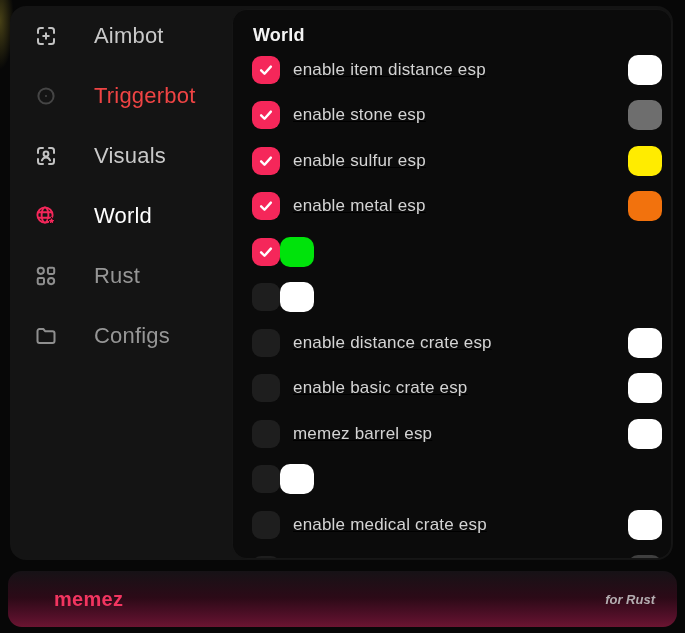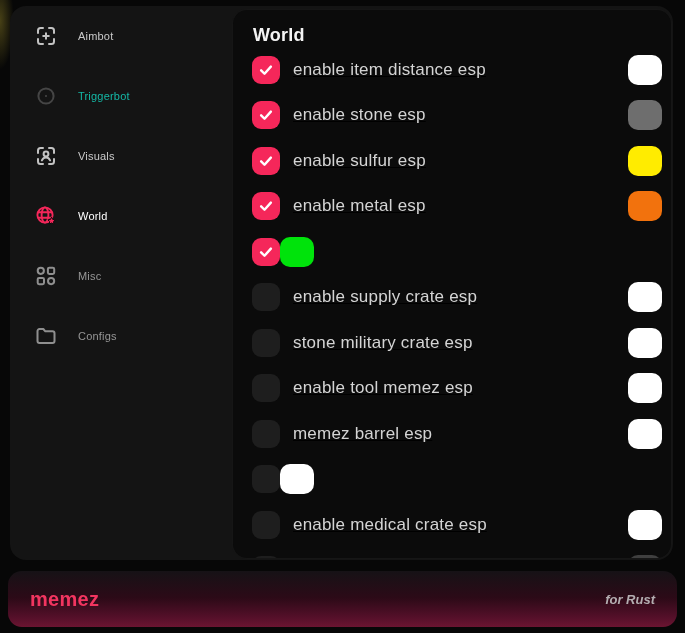--- a/index.html
+++ b/index.html
@@ -22,24 +22,24 @@
   
   .sidebar{position:absolute;left:0;top:0;width:223px;height:100%;}
   .side-item{
     height:60px;display:flex;align-items:center;cursor:pointer;
   }
   .side-item .icn{
     width:24px;height:24px;margin-left:24px;flex:0 0 24px;display:flex;
   }
   .side-item .icn svg{width:24px;height:24px;}
   .side-item .lbl{
-    margin-left:20px;font-size:11px;letter-spacing:.2px;
+    margin-left:36px;font-size:22px;letter-spacing:.2px;
   }
   .state-normal  .icn{color:#c2c2c2;} .state-normal  .lbl{color:#c9c9c9;}
-  .state-dimmed  .icn{color:#454545;} .state-dimmed  .lbl{color:#14b8a6;}
+  .state-dimmed  .icn{color:#454545;} .state-dimmed  .lbl{color:#ef4444;}
   .state-muted   .icn{color:#8f8f8f;} .state-muted   .lbl{color:#969696;}
   .state-active  .icn{color:#f5275a;} .state-active  .lbl{color:#ffffff;font-weight:500;}
   
   .panel{
     position:absolute;left:223px;top:4px;width:438px;height:548px;
     background:#0b0b0b;border-radius:14px;overflow:hidden;
     box-shadow:0 0 0 1px #161616;
   }
   .panel-title{
     margin:15px 0 0 20px;font-size:18px;font-weight:600;color:#f4f4f4;
@@ -65,21 +65,21 @@
     width:34px;height:30px;border-radius:10px;flex:0 0 34px;cursor:pointer;
   }
   
   .footer{
     position:absolute;left:8px;top:571px;width:669px;height:56px;
     border-radius:14px;
     background:linear-gradient(180deg,#161216 0%,#2c0a17 48%,#56102a 84%,#6b1531 100%);
     display:flex;align-items:center;justify-content:space-between;
     padding:0 22px;box-sizing:border-box;
   }
-  .brand{font-size:20px;font-weight:700;color:#f23560;letter-spacing:.3px;}
+  .brand{font-size:20px;font-weight:700;color:#f23560;letter-spacing:.3px;margin-left:24px;}
   .tagline{font-size:13px;font-weight:600;font-style:italic;color:#b3adb0;}
 </style>
 </head>
 <body>
 
 <div class="edge-glow"></div>
 
 <div class="window">
   <nav class="sidebar">
       <div class="side-item state-normal">
@@ -131,21 +131,21 @@
   </div>
       <div class="side-item state-muted">
     <span class="icn">
           <svg viewBox="0 0 24 24" fill="none" stroke="currentColor" stroke-width="2">
     <circle cx="6.8" cy="6.8" r="3.1"></circle>
     <rect x="13.9" y="3.7" width="6.3" height="6.3" rx="1.4"></rect>
     <rect x="3.7" y="13.9" width="6.3" height="6.3" rx="1.4"></rect>
     <circle cx="17.1" cy="17.1" r="3.1"></circle>
   </svg>
         </span>
-    <span class="lbl">Misc</span>
+    <span class="lbl">Rust</span>
   </div>
       <div class="side-item state-muted">
     <span class="icn">
           <svg viewBox="0 0 24 24" fill="none" stroke="currentColor" stroke-width="2" stroke-linejoin="round">
     <path d="M3.5 7a2 2 0 0 1 2-2h3.8l2 2.3h7.2a2 2 0 0 1 2 2v7.7a2 2 0 0 1-2 2h-13a2 2 0 0 1-2-2z"></path>
   </svg>
         </span>
     <span class="lbl">Configs</span>
   </div>
     </nav>
@@ -192,31 +192,30 @@
         <div class="row">
     <span class="checkbox checked">
             <svg viewBox="0 0 24 24" fill="none" stroke="#ffffff" stroke-width="3.2" stroke-linecap="round" stroke-linejoin="round">
     <path d="M5.5 12.5l4.5 4.5 8.5-9.5"></path>
   </svg>
           </span>
     <span class="swatch" style="background: rgb(0, 227, 11);"></span>
   </div>
         <div class="row">
     <span class="checkbox"></span>
-    <span class="lbl">enable supply crate esp</span>
-    <span class="swatch" style="background: rgb(255, 255, 255);"></span>
-  </div>
-        <div class="row">
-    <span class="checkbox"></span>
-    <span class="lbl">stone military crate esp</span>
-    <span class="swatch" style="background: rgb(255, 255, 255);"></span>
-  </div>
-        <div class="row">
-    <span class="checkbox"></span>
-    <span class="lbl">enable tool memez esp</span>
+    <span class="swatch" style="background: rgb(255, 255, 255);"></span>
+  </div>
+        <div class="row">
+    <span class="checkbox"></span>
+    <span class="lbl">enable distance crate esp</span>
+    <span class="swatch" style="background: rgb(255, 255, 255);"></span>
+  </div>
+        <div class="row">
+    <span class="checkbox"></span>
+    <span class="lbl">enable basic crate esp</span>
     <span class="swatch" style="background: rgb(255, 255, 255);"></span>
   </div>
         <div class="row">
     <span class="checkbox"></span>
     <span class="lbl">memez barrel esp</span>
     <span class="swatch" style="background: rgb(255, 255, 255);"></span>
   </div>
         <div class="row">
     <span class="checkbox"></span>
     <span class="swatch" style="background: rgb(255, 255, 255);"></span>

